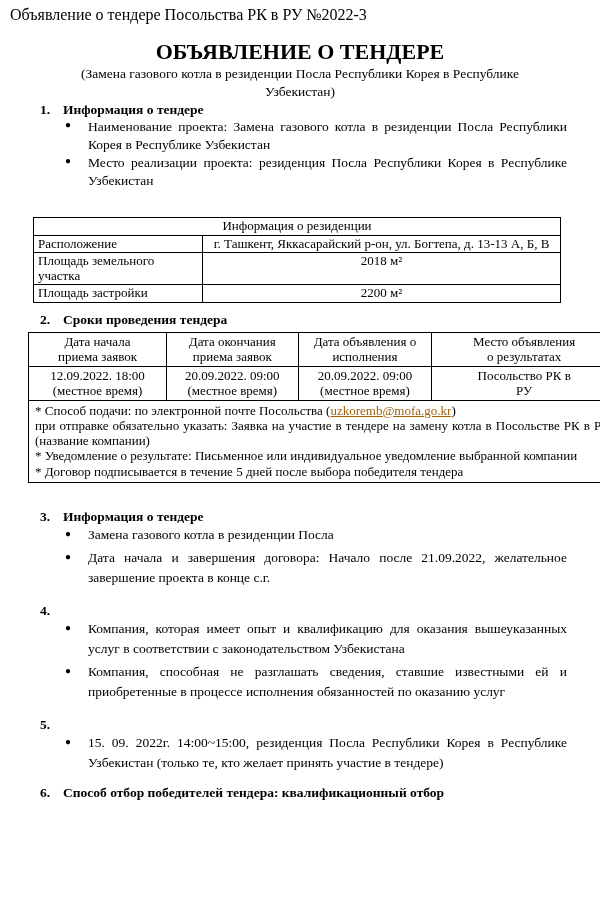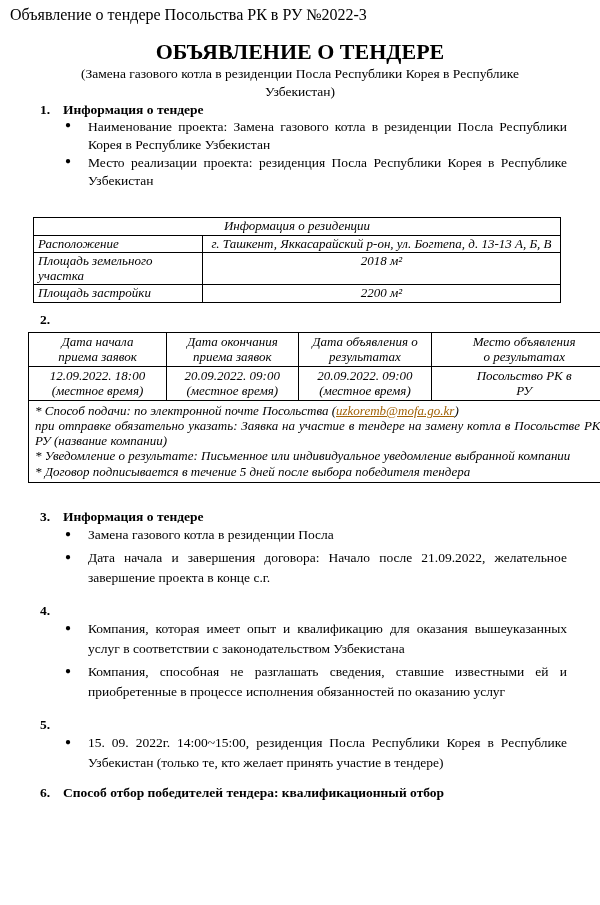--- a/index.html
+++ b/index.html
@@ -13,21 +13,21 @@
   .content { margin:0 33px; }
   .title { margin-top:20px; text-align:center; font-weight:bold; font-size:22px; line-height:20px; }
   .subtitle { text-align:center; line-height:18px; margin-top:3px; }
   .heading { display:flex; font-weight:bold; line-height:17px; margin-left:7px; }
   .heading .num { width:23px; flex:none; }
   ul.bullets { list-style:none; margin:0; padding:0; }
   ul.bullets li { position:relative; padding-left:55px; text-align:justify; line-height:18px; }
   ul.bullets .marker { position:absolute; left:32px; top:2px; font-size:10px; line-height:1; }
   ul.bullets.wide li { line-height:20px; margin-bottom:3px; }
   ul.bullets.wide .marker { top:4px; }
-  table { border-collapse:collapse;font-style:italic; }
+  table { border-collapse:collapse; }
   td { border:1px solid #000; font-size:13px; vertical-align:top; }
   .t1 { width:528px; margin-top:27px; }
   .t1 td { line-height:14.5px; padding:1px 4px; }
   .t1 .cap { text-align:center; }
   .t1 .lbl { width:160px; }
   .t1 .val { text-align:center; }
   .t2 { width:589px; margin:4px 0 0 -5px; }
   .t2 .hdr td, .t2 .data td { text-align:center; line-height:15.5px; padding:1px 2px; }
   .t2 .c1 { width:125px; } .t2 .c2 { width:119px; } .t2 .c3 { width:121px; } .t2 .c4 { width:169px; }
   .t2 .notes { padding:2px 6px 3px 6px; line-height:15.3px; text-align:left; }
@@ -87,36 +87,37 @@
       </tr>
       <tr>
         <td class="lbl">Площадь застройки</td>
         <td class="val">2200 м²</td>
       </tr>
     </tbody>
       </table>
 
     <div class="heading mt-s2">
       <span class="num">2.</span>
+      <span>Сроки проведения тендера</span>
     </div>
 
     <table class="t2">
       <tbody>
           <tr class="hdr">
         <td class="c1">
           <div>Дата начала</div>
           <div>приема заявок</div>
         </td>
         <td class="c2">
           <div>Дата окончания</div>
           <div>приема заявок</div>
         </td>
         <td class="c3">
           <div>Дата объявления о</div>
-          <div>результатах</div>
+          <div>исполнения</div>
         </td>
         <td class="c4">
           <div>Место объявления</div>
           <div>о результатах</div>
         </td>
       </tr>
       <tr class="data">
         <td>
           <div>12.09.2022. 18:00</div>
           <div>(местное время)</div>

